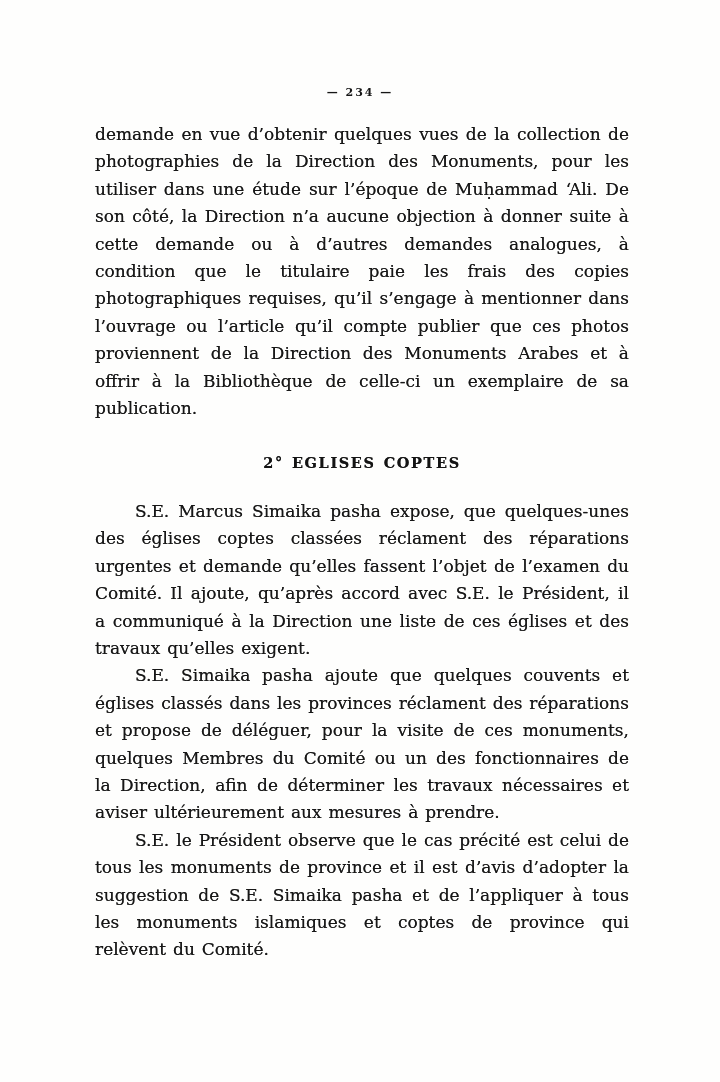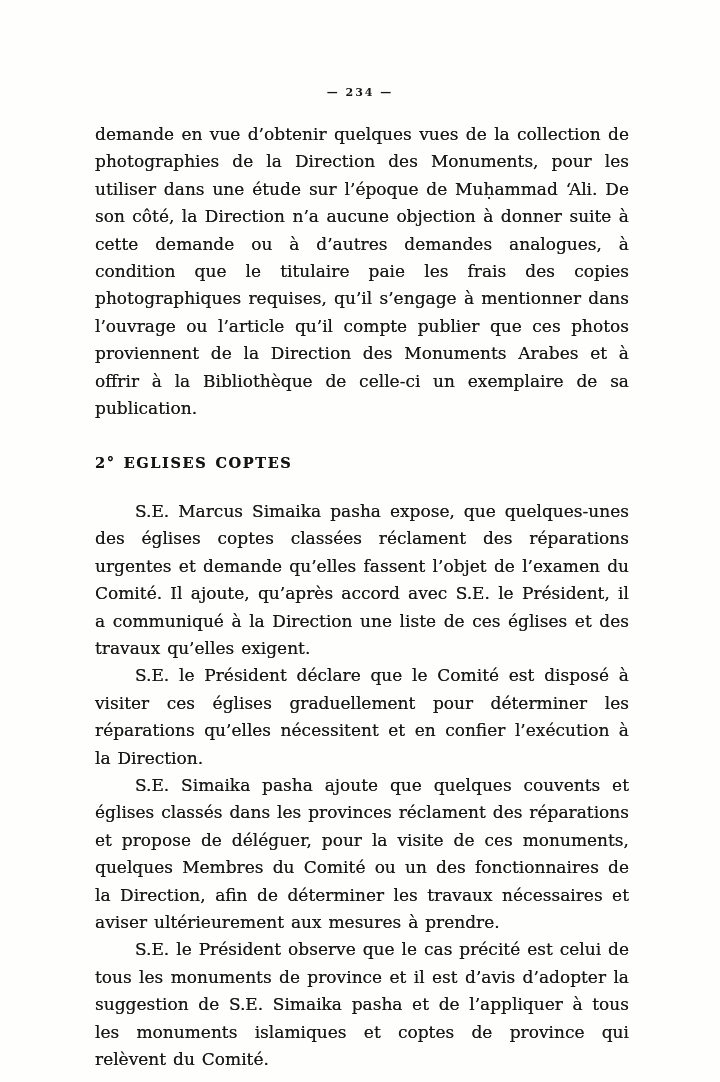--- a/index.html
+++ b/index.html
@@ -38,21 +38,21 @@
     text-align: justify;
     color: #171717;
     text-shadow: 0 0 0.6px rgba(10,10,10,0.7);
     word-spacing: 1.5px;
   }
   p.para { text-align: justify; }
   p.para.indent { text-indent: 40px; }
   .section-heading {
     margin-top: 27px;
     margin-bottom: 21px;
-    text-align: left;
+    text-align: center;
     text-indent: 0;
     font-size: 14.5px;
     font-weight: bold;
     letter-spacing: 1.6px;
     color: #141414;
   }
 </style>
 </head>
 <body>
 
@@ -62,20 +62,19 @@
 
   <div class="text-block">
 
     <p class="para no-indent">demande en vue d’obtenir quelques vues de la collection de photographies de la Direction des Monuments, pour les utiliser dans une étude sur l’époque de Muḥammad ‘Ali.  De son côté, la Direction n’a aucune objection à donner suite à cette demande ou à d’autres demandes analogues, à condition que le titulaire paie les frais des copies photographiques requises, qu’il s’engage à mentionner dans l’ouvrage ou l’article qu’il compte publier que ces photos proviennent de la Direction des Monuments Arabes et à offrir à la Bibliothèque de celle-ci un exemplaire de sa publication.</p>
 
 
     <h2 class="section-heading">2° EGLISES COPTES</h2>
 
     <p class="para indent">S.E. Marcus Simaika pasha expose, que quelques-unes des églises coptes classées réclament des réparations urgentes et demande qu’elles fassent l’objet de l’examen du Comité.  Il ajoute, qu’après accord avec S.E. le Président, il a communiqué à la Direction une liste de ces églises et des travaux qu’elles exigent.</p>
 
-    <p class="para indent">S.E. le Président déclare que le Comité est disposé à visiter ces églises graduellement pour déterminer les réparations qu’elles nécessitent et en confier l’exécution à la Direction.</p>
 
     <p class="para indent">S.E. Simaika pasha ajoute que quelques couvents et églises classés dans les provinces réclament des réparations et propose de déléguer, pour la visite de ces monuments, quelques Membres du Comité ou un des fonctionnaires de la Direction, afin de déterminer les travaux nécessaires et aviser ultérieurement aux mesures à prendre.</p>
 
     <p class="para indent">S.E. le Président observe que le cas précité est celui de tous les monuments de province et il est d’avis d’adopter la suggestion de S.E. Simaika pasha et de l’appliquer à tous les monuments islamiques et coptes de province qui relèvent du Comité.</p>
 
   </div>
 </div>
 
 </body></html>

